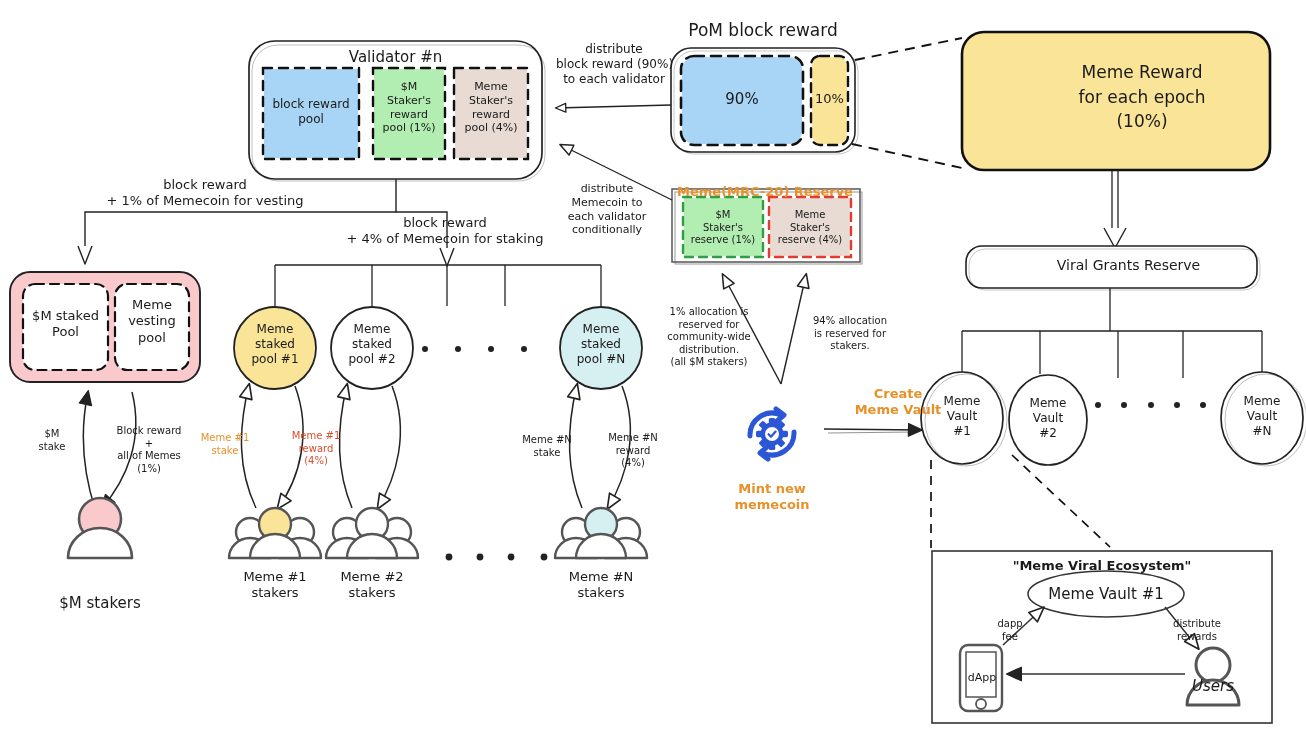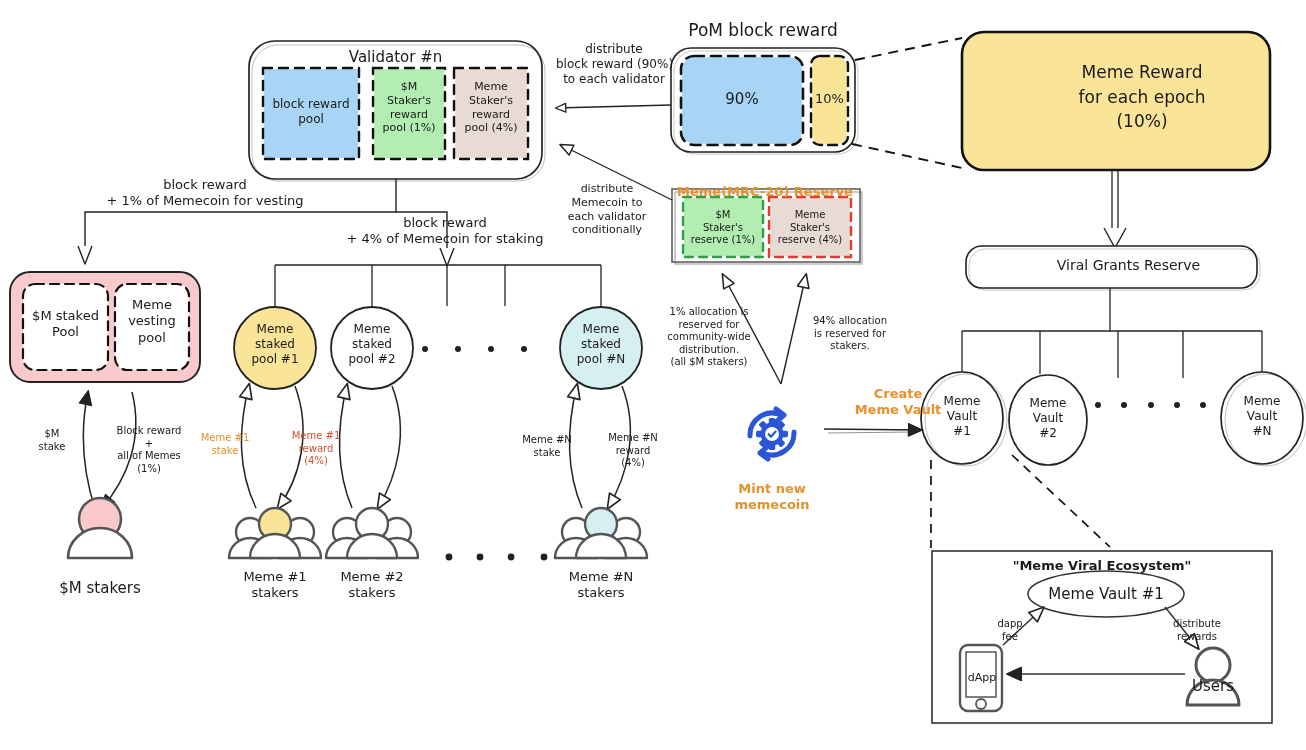--- a/index.html
+++ b/index.html
@@ -319,21 +319,21 @@
   <div class="txt t12" style="left:243px;top:322px;width:64px;">Meme
 staked
 pool #1</div>
   <div class="txt t12" style="left:340px;top:322px;width:64px;">Meme
 staked
 pool #2</div>
   <div class="txt t12" style="left:569px;top:322px;width:64px;">Meme
 staked
 pool #N</div>
 
-  <div class="txt t15" style="left:40px;top:579px;width:120px;">$M stakers</div>
+  <div class="txt t15" style="left:40px;top:594px;width:120px;">$M stakers</div>
   <div class="txt t13" style="left:225px;top:569px;width:100px;">Meme #1
 stakers</div>
   <div class="txt t13" style="left:322px;top:569px;width:100px;">Meme #2
 stakers</div>
   <div class="txt t13" style="left:551px;top:569px;width:100px;">Meme #N
 stakers</div>
 
   <div class="txt t12" style="left:556px;top:42px;width:116px;">distribute
 block reward (90%)
 to each validator</div>
@@ -364,19 +364,19 @@
 (4%)</div>
 
   <div class="txt t13 orange b" style="left:816px;top:386px;width:98px;margin-left:33px;">Create
 Meme Vault</div>
   <div class="txt t13 orange b" style="left:722px;top:481px;width:100px;">Mint new
 memecoin</div>
 
   <div class="txt t13 b" style="left:932px;top:558px;width:340px;">"Meme Viral Ecosystem"</div>
   <div class="txt t15" style="left:1028px;top:585px;width:156px;">Meme Vault #1</div>
   <div class="txt t11" style="left:962px;top:671px;width:40px;">dApp</div>
-  <div class="txt t15" style="left:1183px;top:677px;width:60px;">Users</div>
+  <div class="txt t15" style="left:1183px;top:677px;width:60px;font-style:italic;">Users</div>
   <div class="txt t10" style="left:985px;top:618px;width:50px;">dapp
 fee</div>
   <div class="txt t10" style="left:1160px;top:618px;width:74px;">distribute
 rewards</div>
 
 </div>
 
 </body></html>

